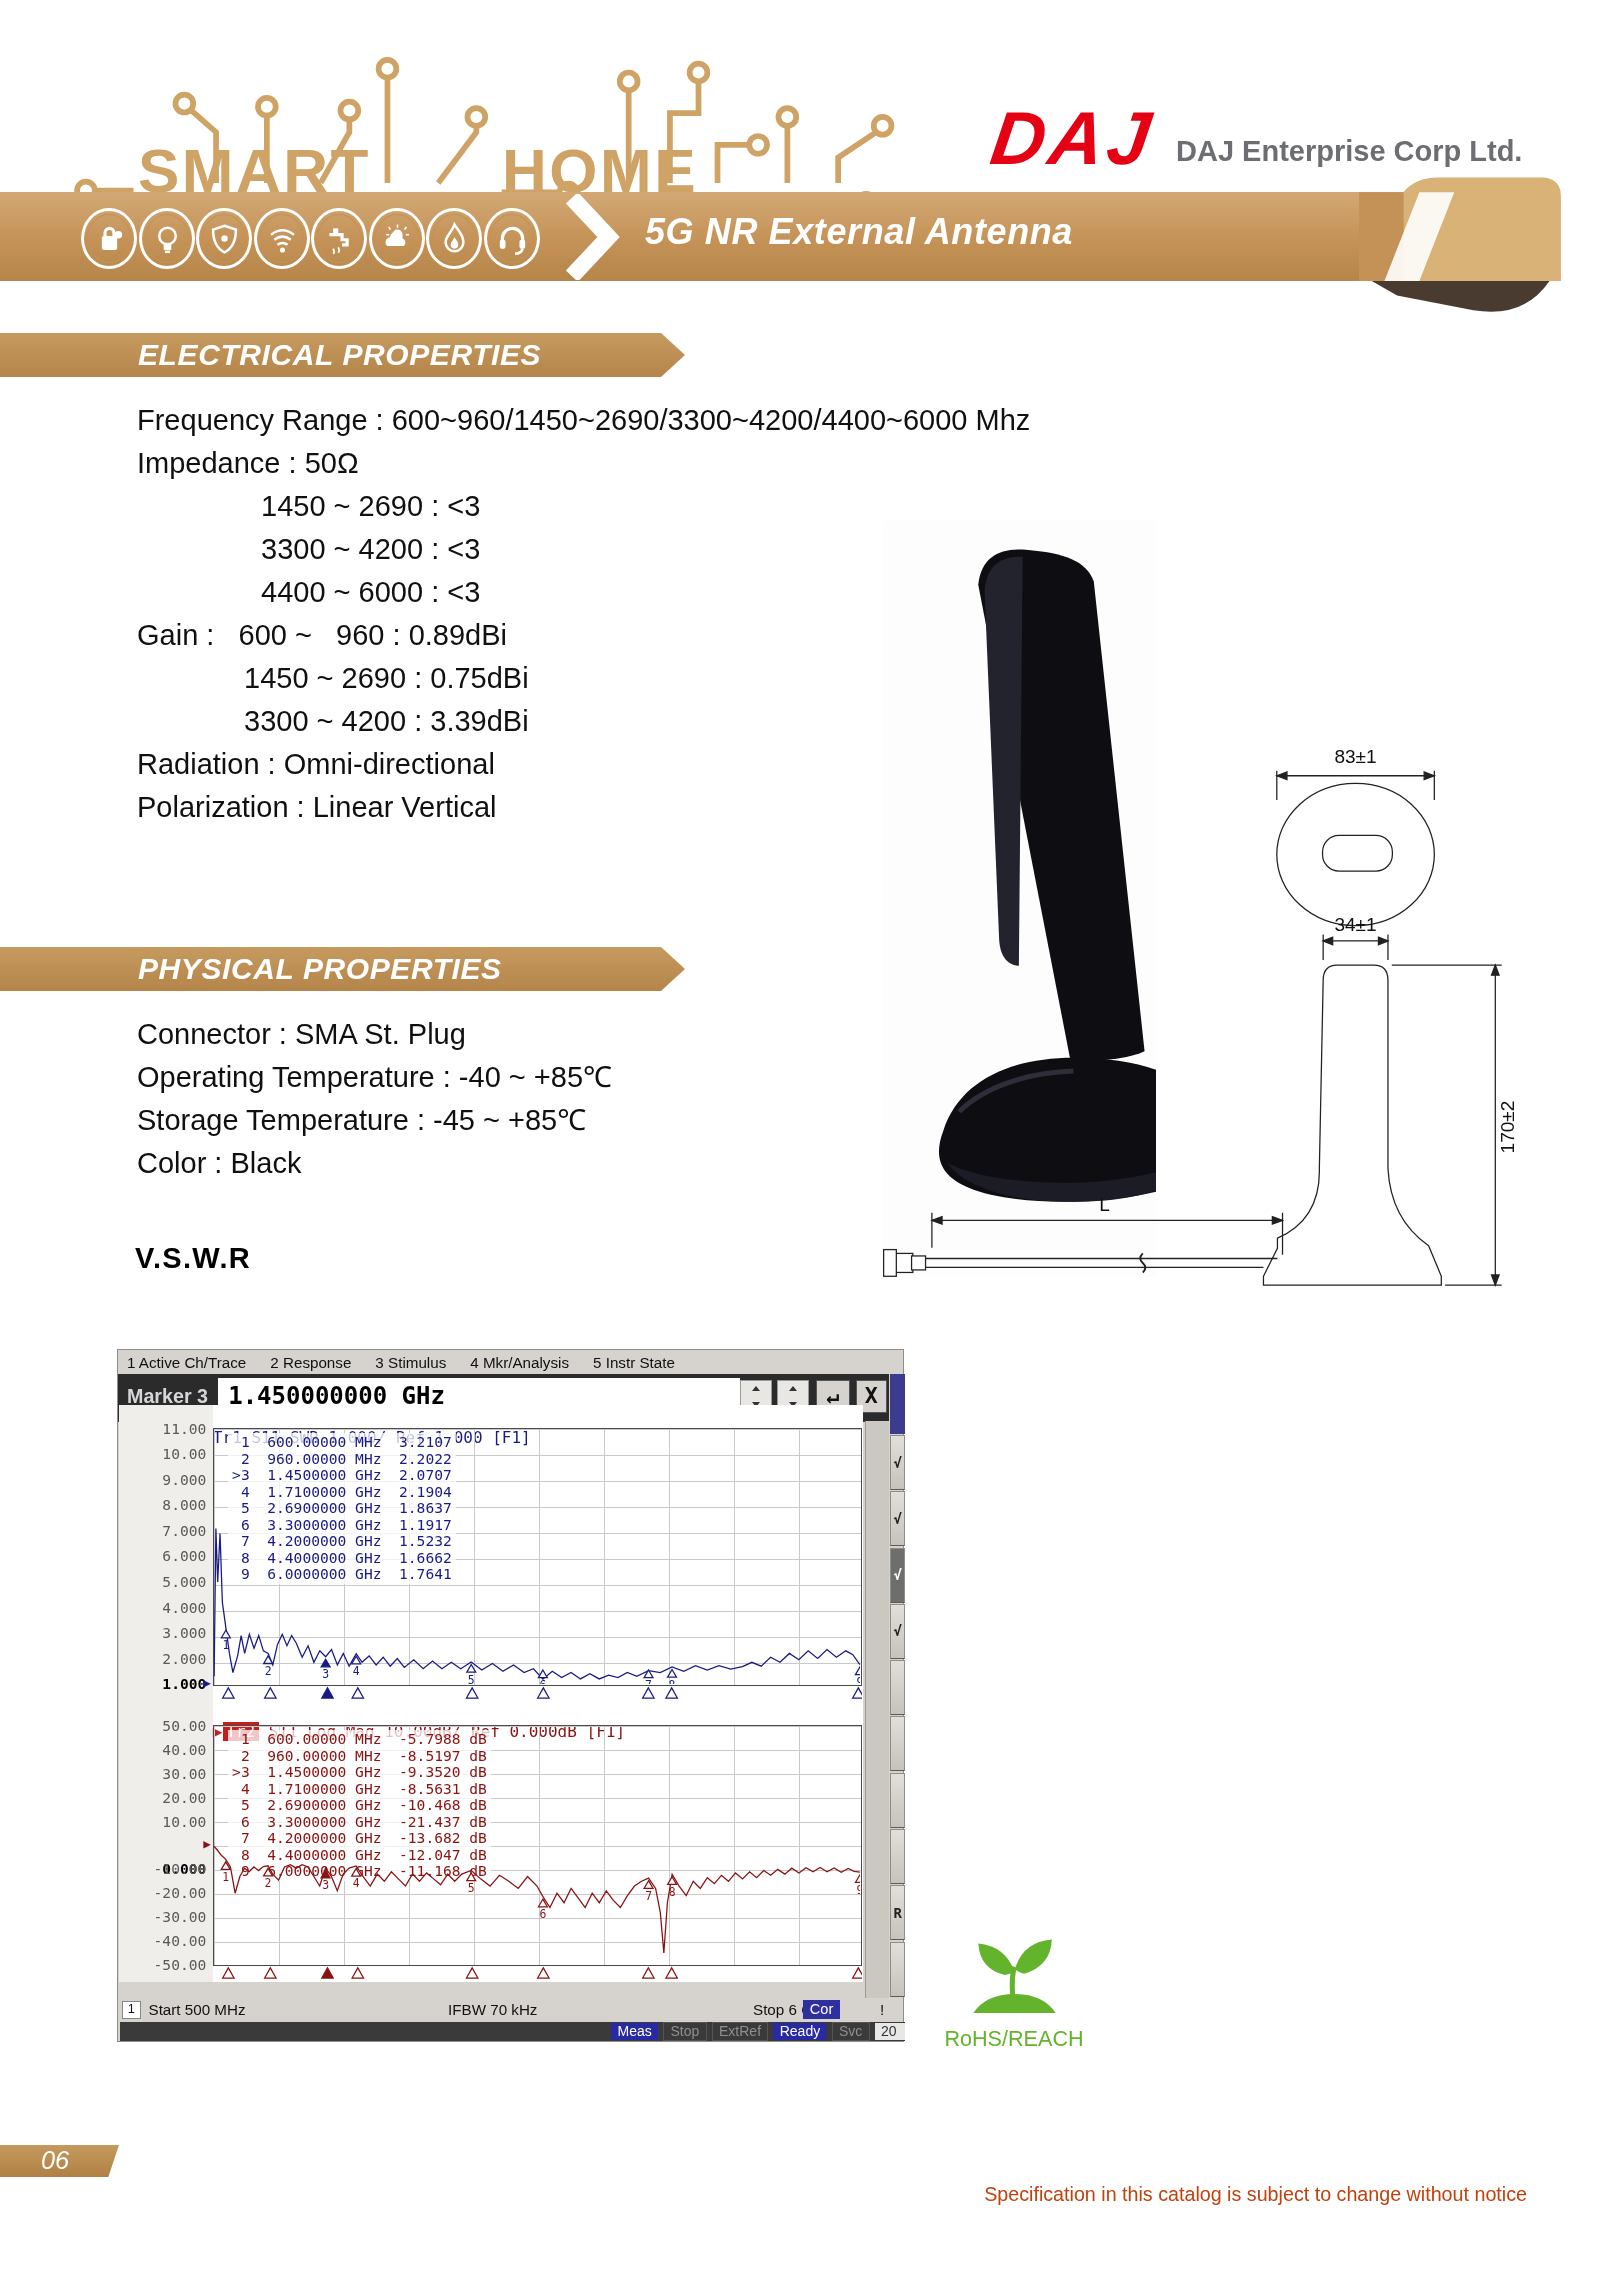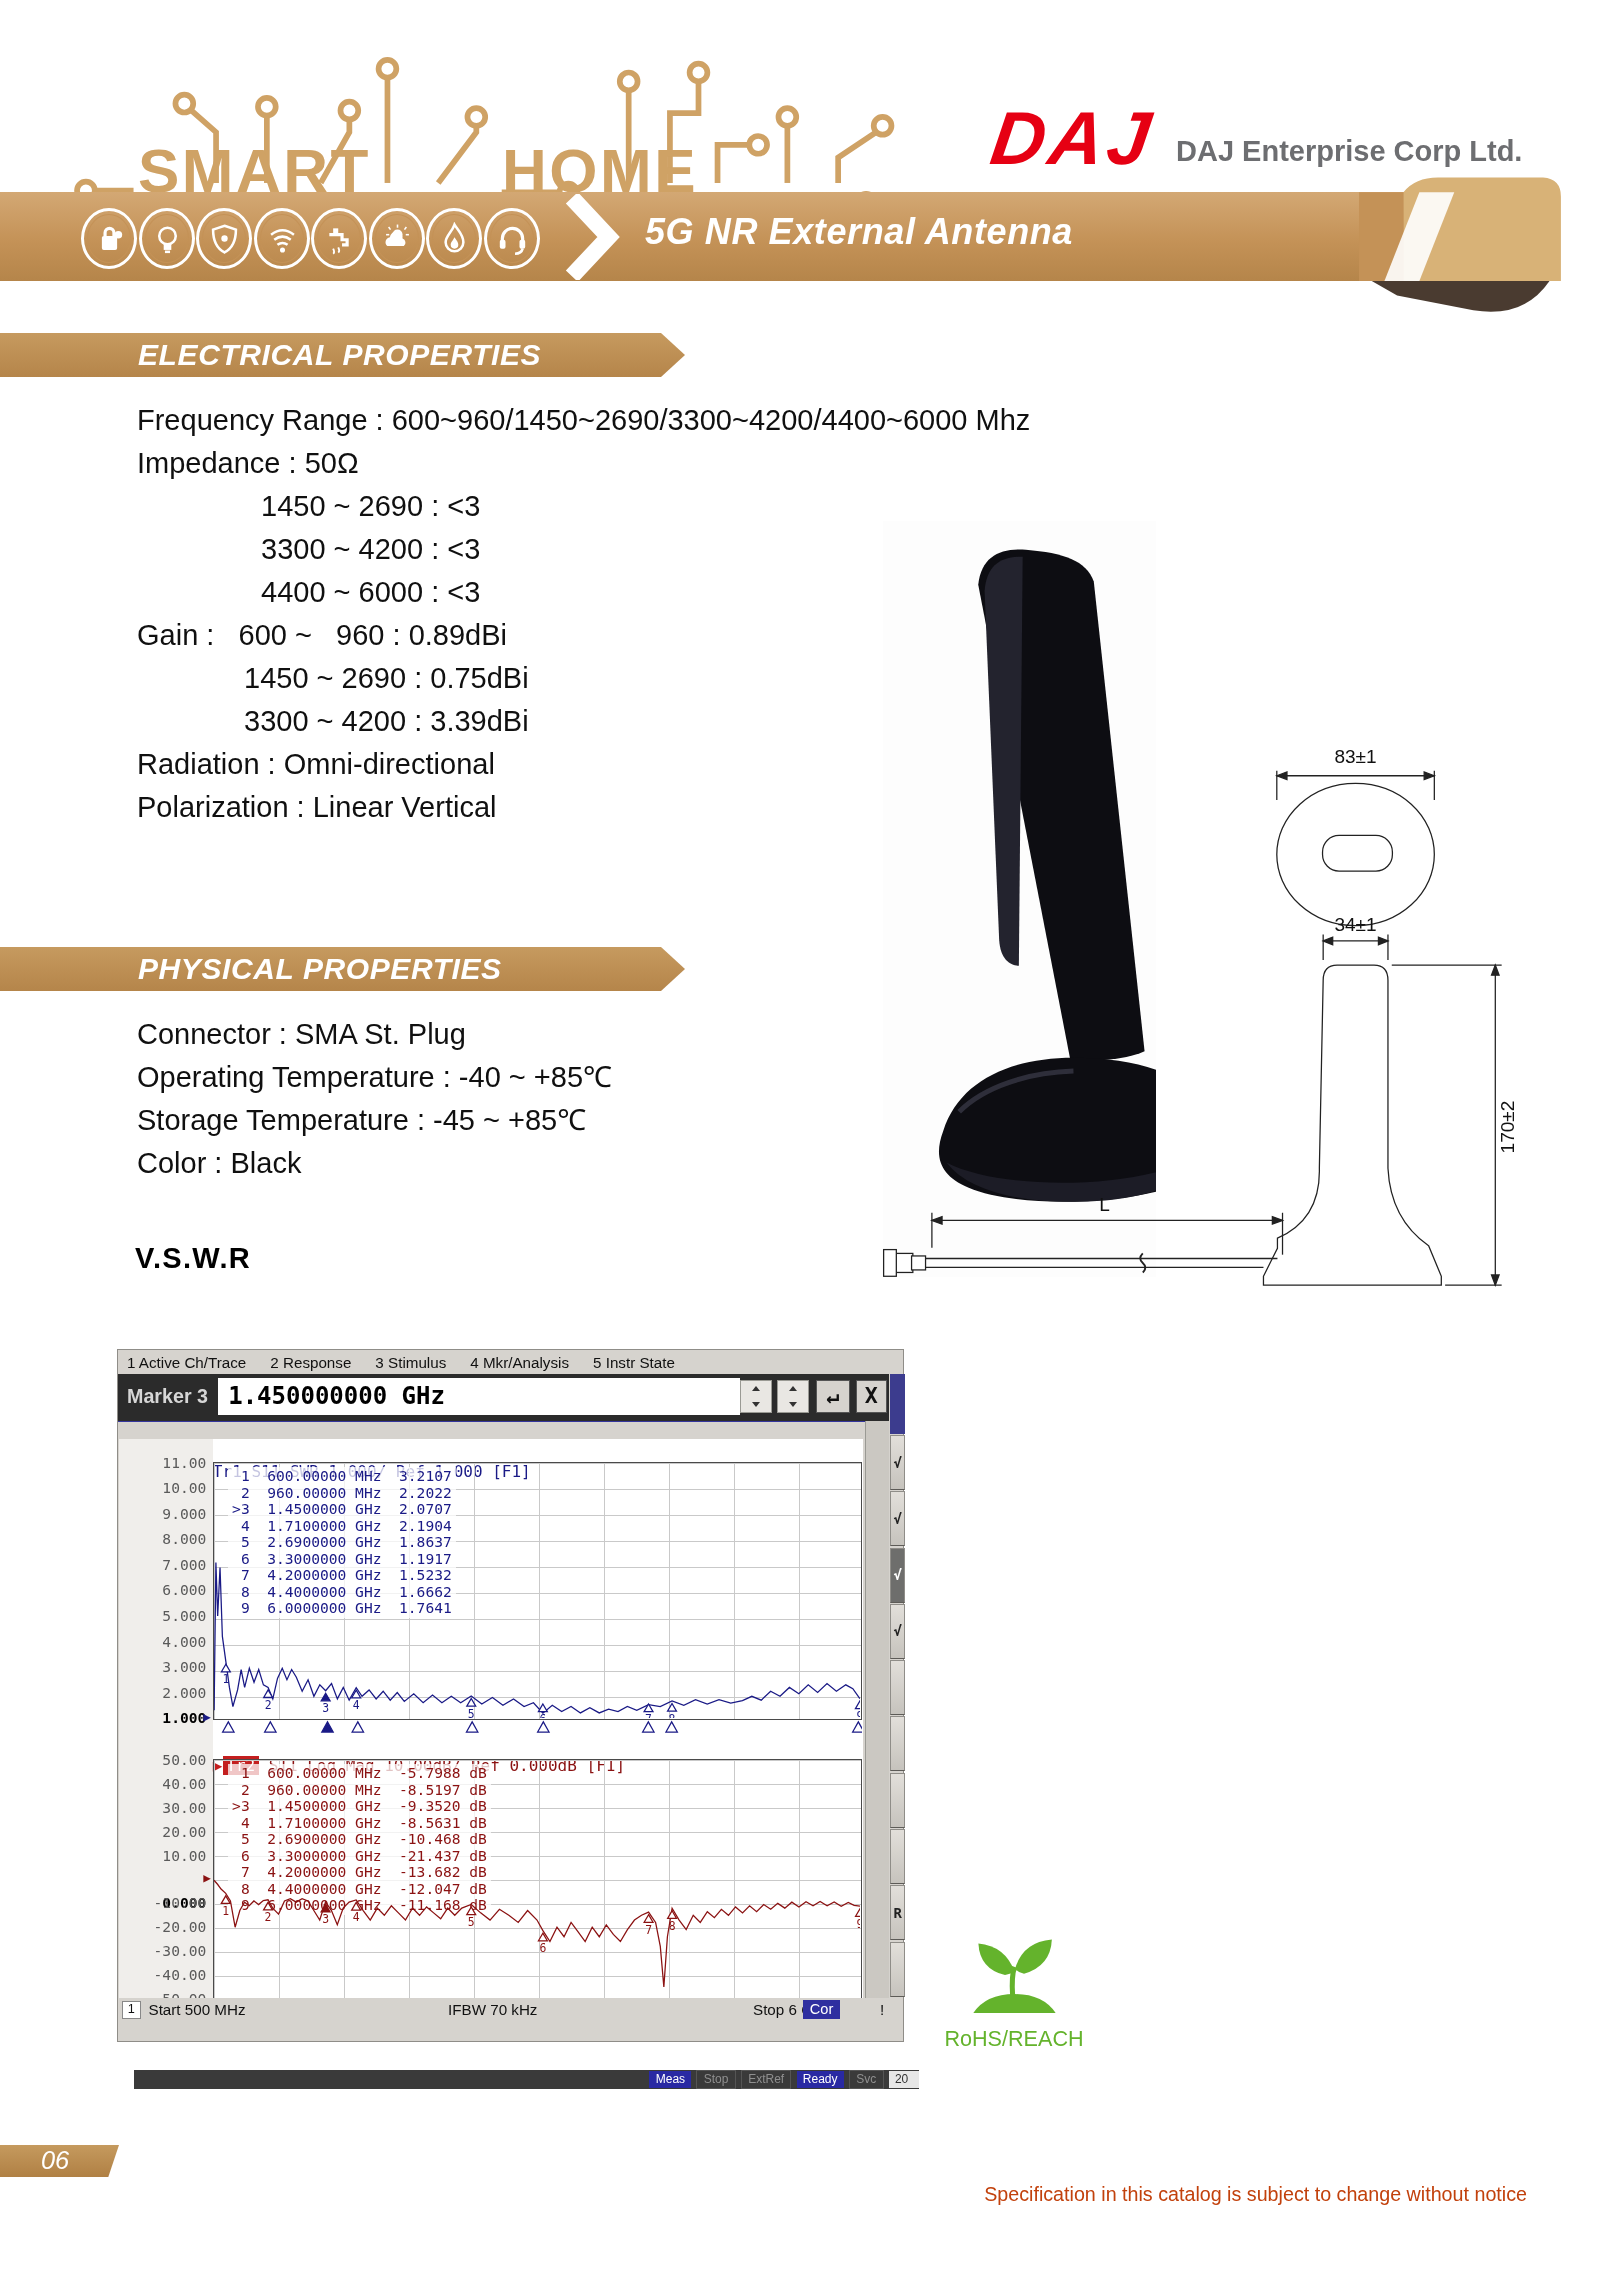--- a/index.html
+++ b/index.html
@@ -46,43 +46,43 @@
   .marker-field{position:absolute;left:100px;top:4.4px;width:512px;height:37px;background:#fff;color:#000;
        font-size:24px;line-height:37px;padding-left:10.2px;font-family:"DejaVu Sans Mono",monospace;}
   .spin{position:absolute;top:6.3px;width:32px;height:33px;background:#e9e7e3;border:1.3px solid #9a9a94;box-sizing:border-box;}
   .spin:before,.spin:after{content:"";position:absolute;left:50%;transform:translateX(-50%);border-left:4.4px solid transparent;border-right:4.4px solid transparent;}
   .spin:before{top:5.1px;border-bottom:5.7px solid #333;}
   .spin:after{bottom:5.1px;border-top:5.7px solid #333;}
   .keybtn{position:absolute;top:6.3px;height:33px;background:#d6d3ce;border:1.3px solid #555;box-sizing:border-box;
        color:#111;font-size:21.6px;text-align:center;line-height:30.5px;}
   .navy-block{position:absolute;left:772px;top:24px;width:15.2px;height:60px;background:#3c3c8e;}
 
-  .vna-main{position:absolute;left:1.3px;top:89px;width:744px;height:577px;background:#fff;}
+  .vna-main{position:absolute;left:1.3px;top:55px;width:744px;height:577px;background:#fff;}
   .gutter{position:absolute;left:0;top:0;width:94px;height:100%;background:#f0eeeb;}
   .tr-header{position:absolute;left:16.5px;font-size:16px;white-space:pre;}
   .tr1-col{color:#1a1a86;} .tr2-col{color:#8b1212;}
   .tr2-tag{background:#c41f1f;color:#fff;padding:0 3.8px;}
   .tr2-arrow{color:#c41f1f;}
   .grid{position:absolute;left:94px;width:649px;border:1.3px solid #4a4a4a;box-sizing:border-box;
         background-image:linear-gradient(#c9c9c9 0.6px,transparent 0.6px),linear-gradient(90deg,#c9c9c9 0.6px,transparent 0.6px);}
   .mtable{position:absolute;left:14px;top:3.8px;margin:0;font-size:14.6px;line-height:16.5px;
         background:rgba(255,255,255,.75);padding:1.3px 3.8px;white-space:pre;}
   .ylab{position:absolute;right:9px;transform:translateY(-50%);font-size:14.6px;color:#5a5a5a;}
   .ylab.ref{color:#000;font-weight:bold;}
   .refarrow{position:absolute;font-size:12.7px;transform:translateY(-55%);}
   .trace-svg{position:absolute;left:0;top:0;}
   .axisrow{position:absolute;left:94px;height:15.2px;}
   .status-row{position:absolute;left:0;top:648px;width:771px;height:24px;background:#d6d3ce;
         font-family:"Liberation Sans",sans-serif;font-size:15.2px;color:#111;}
   .status-num{position:absolute;left:3.8px;top:2.5px;width:19px;height:18px;background:#fff;border:1.3px solid #888;
         box-sizing:border-box;text-align:center;line-height:15.2px;font-size:12.7px;}
   .cor-box{position:absolute;top:1.9px;width:37px;height:19px;background:#2f2fa0;color:#fff;text-align:center;line-height:19px;font-size:14.6px;}
-  .vna-bottombar{position:absolute;left:16px;top:672px;width:785px;height:19px;background:#3a3a3a;
+  .vna-bottombar{position:absolute;left:2px;top:672px;width:785px;height:19px;background:#3a3a3a;
         display:flex;justify-content:flex-end;align-items:center;gap:5.1px;padding-right:1.3px;box-sizing:border-box;
-        font-family:"Liberation Sans",sans-serif;font-size:12px;overflow:hidden;margin-top:48px;}
+        font-family:"Liberation Sans",sans-serif;font-size:14px;overflow:hidden;}
   .bb{height:16.5px;line-height:16.5px;padding:0 6.3px;}
   .bb.blue{background:#2929a3;color:#fff;}
   .bb.dim{color:#8f8f8f;border:0.6px solid #555;}
   .bb.cut{background:#e7e7e7;color:#333;width:21.6px;margin-right:-5.1px;}
   .scrollstrip{position:absolute;left:747px;top:71px;width:23px;height:577px;background:#cbc8c2;border-left:1.3px solid #9a9a94;}
   .softcol{position:absolute;left:772px;top:85px;width:15.2px;}
   .softbtn{width:15.2px;height:55px;background:linear-gradient(180deg,#e2dfda,#c6c3bd);border:1.3px solid #8f8d88;
         border-bottom-color:#5d5b57;box-sizing:border-box;margin-bottom:1.3px;font-size:14px;color:#222;
         display:flex;align-items:center;justify-content:center;font-weight:bold;}
   .softbtn.pressed{background:#6e6e6c;color:#fff;}

